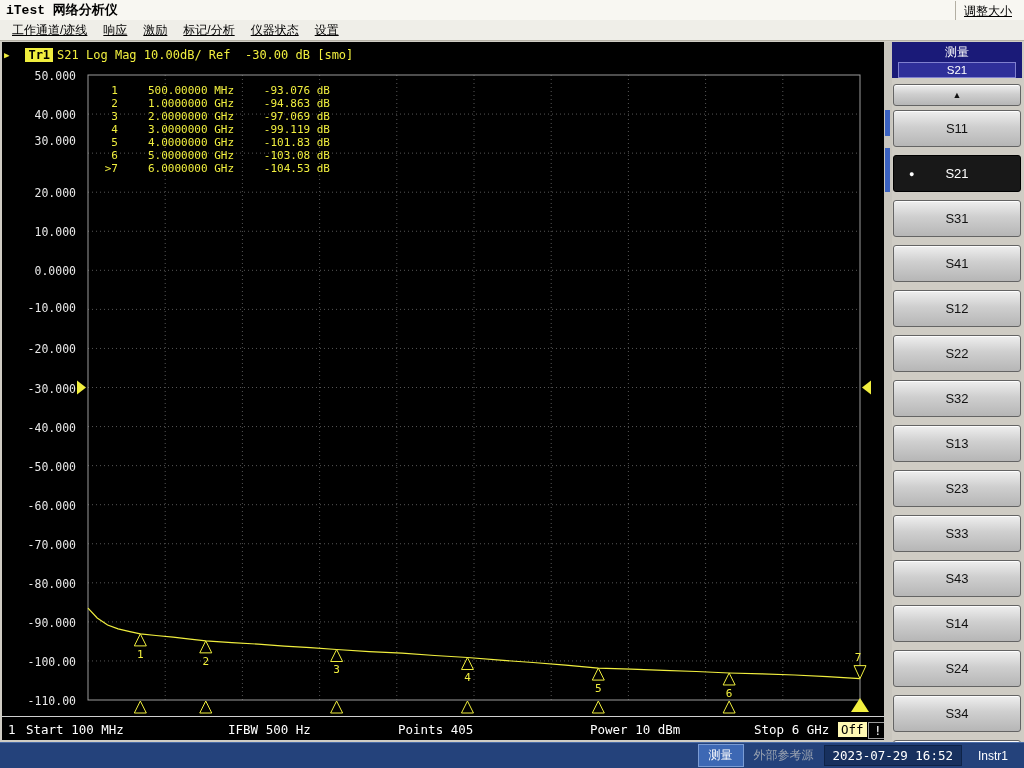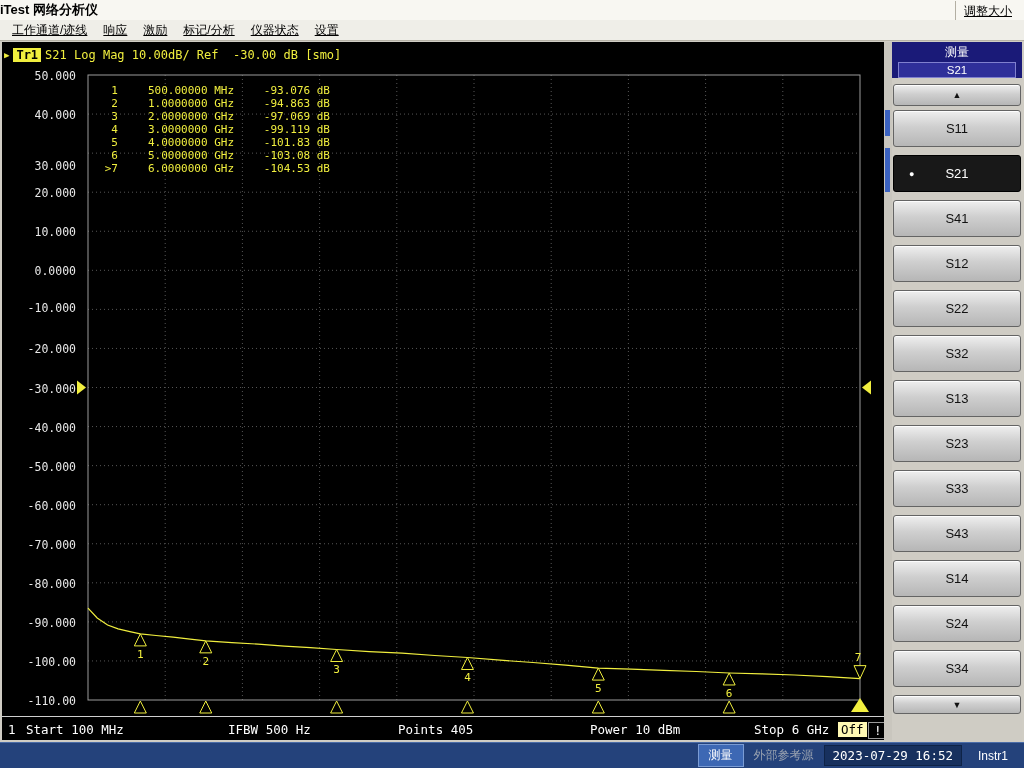--- a/index.html
+++ b/index.html
@@ -3,35 +3,35 @@
 <meta charset="utf-8">
 <style>
   * { margin:0; padding:0; box-sizing:border-box; }
   html,body { width:1024px; height:768px; overflow:hidden; background:#d0cdc4;
               font-family:"Liberation Sans", sans-serif; }
   .window { position:relative; width:1024px; height:768px; background:#efeee8; }
 
   
   .titlebar { position:absolute; left:0; top:0; width:1024px; height:20px; background:#f8f7f2;
               display:flex; align-items:center; }
-  .title { font-weight:bold; font-size:13px; color:#000; }
+  .title { font-weight:bold; font-size:13px; padding-left:6px; color:#000;font-family:Liberation Mono, monospace; }
   .resize-btn { position:absolute; right:4px; top:1px; font-size:12px; color:#000;
                 padding:2px 8px; border-left:1px solid #b3afa3; text-decoration:underline; }
   .menubar { position:absolute; left:0; top:20px; width:1024px; height:21px; background:#efeee8;
              border-bottom:1px solid #b6b2a6; display:flex; align-items:center; padding-left:4px; }
   .menu-item { font-size:12px; color:#000; padding:2px 8px; text-decoration:underline; cursor:default; }
 
   
   .main { position:absolute; left:0; top:41px; width:1024px; height:701px; background:#d0cdc4; }
   .plot-panel { position:absolute; left:2px; top:1px; width:882px; height:698px; background:#000; }
 
   .trace-header { position:absolute; left:2px; top:6px; display:flex; align-items:center; gap:4px;
                   font:12px "DejaVu Sans Mono", monospace; }
   .tr-arrow { color:#f0ee3e; font-size:9px; }
-  .tr-badge { background:#f0ee3e; color:#000; padding:0 3px; font-weight:bold; }
+  .tr-badge { background:#f0ee3e; color:#000; padding:0 3px; font-weight:bold;margin-left:12px; }
   .tr-desc { color:#f0ee3e; white-space:pre; }
 
   .marker-table { position:absolute; left:96px; top:42px; color:#f0ee3e;
                   font:11px "DejaVu Sans Mono", monospace; }
   .mrow { line-height:13px; white-space:pre; }
   .mnum  { display:inline-block; width:20px;  text-align:right; }
   .mfreq { display:inline-block; width:116px; text-align:right; }
   .mval  { display:inline-block; width:92px;  text-align:right; margin-left:4px; }
 
   .ylabels { position:absolute; left:0; top:0; width:80px; height:698px; }
@@ -153,21 +153,21 @@
           <path d="M858 636.6328125 L852 623.6328125 L864 623.6328125 Z" class="mk-hollow"></path>
           <text x="856" y="618.6328125" class="mk-label">7</text>
           <path d="M858 656 L849 670 L867 670 Z" class="mk-fill"></path>
           <path d="M75 338.5 L75 352.5 L84 345.5 Z" class="mk-fill"></path>
           <path d="M869 338.5 L869 352.5 L860 345.5 Z" class="mk-fill"></path>
         </svg>
 
       <div class="ylabels" id="ylabels">
           <div class="ylab" style="top: 27px;">50.000</div>
           <div class="ylab" style="top: 66.0625px;">40.000</div>
-          <div class="ylab" style="top: 117px;">30.000</div>
+          <div class="ylab" style="top: 92px;">30.000</div>
           <div class="ylab" style="top: 144.188px;">20.000</div>
           <div class="ylab" style="top: 183.25px;">10.000</div>
           <div class="ylab" style="top: 222.312px;">0.0000</div>
           <div class="ylab" style="top: 259px;">-10.000</div>
           <div class="ylab" style="top: 300.438px;">-20.000</div>
           <div class="ylab" style="top: 339.5px;">-30.000</div>
           <div class="ylab" style="top: 378.562px;">-40.000</div>
           <div class="ylab" style="top: 417.625px;">-50.000</div>
           <div class="ylab" style="top: 456.688px;">-60.000</div>
           <div class="ylab" style="top: 495.75px;">-70.000</div>
@@ -220,20 +220,23 @@
       </div>
       <div id="softkeys">
           <div class="btn3d skey">
             <span>S11</span>
           </div>
           <div class="btn3d skey selected">
             <span class="bullet">●</span>
             <span>S21</span>
           </div>
           <div class="btn3d skey">
+            <span>S31</span>
+          </div>
+          <div class="btn3d skey">
             <span>S41</span>
           </div>
           <div class="btn3d skey">
             <span>S12</span>
           </div>
           <div class="btn3d skey">
             <span>S22</span>
           </div>
           <div class="btn3d skey">
             <span>S32</span>

